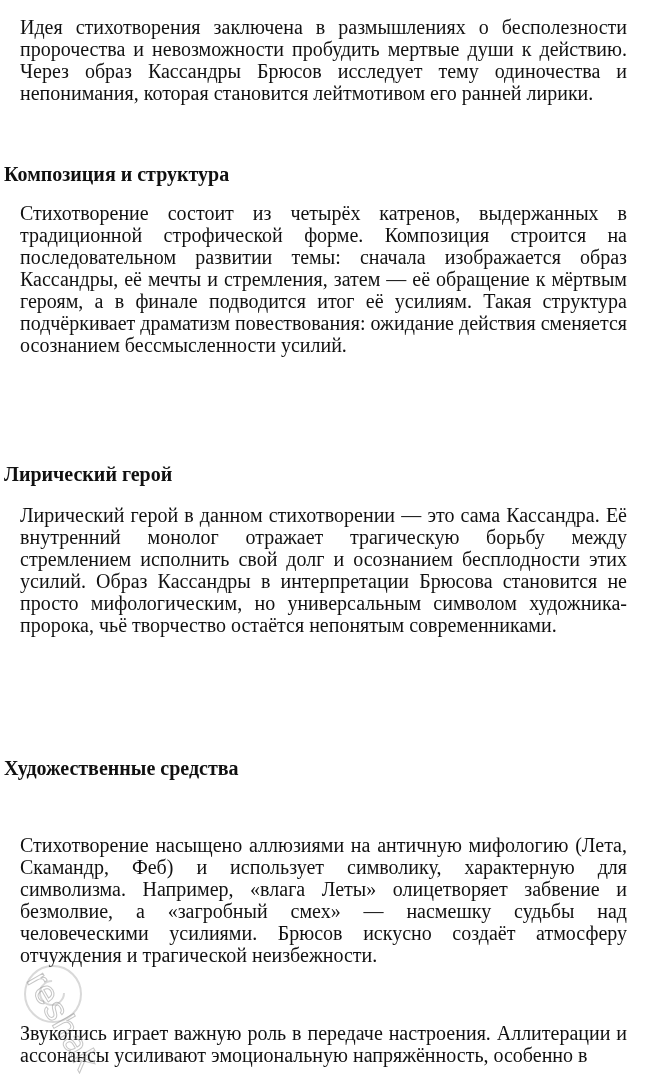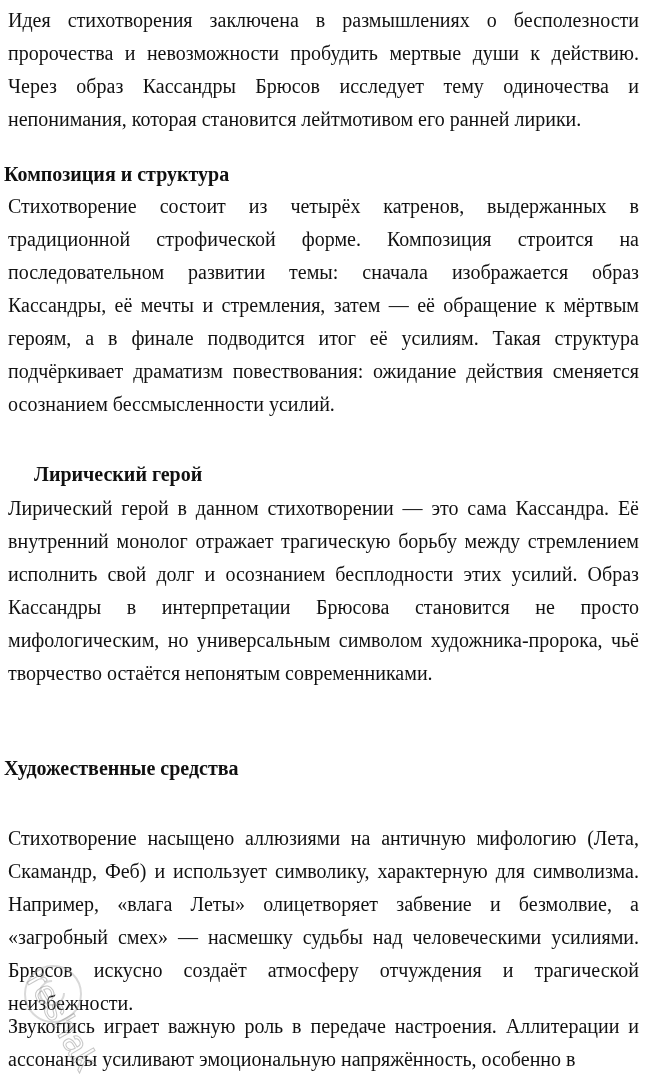--- a/index.html
+++ b/index.html
@@ -15,36 +15,36 @@
     font-family: "Liberation Serif", "DejaVu Serif", serif;
     color: #111111;
   }
   .doc {
     position: absolute;
     left: 4px;
     top: 0;
     width: 639px;
   }
   .para {
-    margin: 4px;
+    margin: 16px;
     font-size: 20px;
-    line-height: 33px;
+    line-height: 22px;
     text-align: justify;
     text-align-last: left;
   }
   .heading {
     margin: 0;
     font-size: 20px;
     font-weight: bold;
     line-height: 35px;
   }
   #p1 { position: absolute; top: 0px; }
   #h1 { position: absolute; top: 157px; }
   #p2 { position: absolute; top: 186px; }
-  #h2 { position: absolute; top: 457px; margin-left: 30px; }
+  #h2 { position: absolute; top: 457px; }
   #p3 { position: absolute; top: 488px; }
   #h3 { position: absolute; top: 751px; }
   #p4 { position: absolute; top: 818px; }
   #p5 { position: absolute; top: 1006px; }
   .watermark {
     position: absolute;
     left: 14px;
     top: 915px;
     width: 140px;
     height: 120px;

